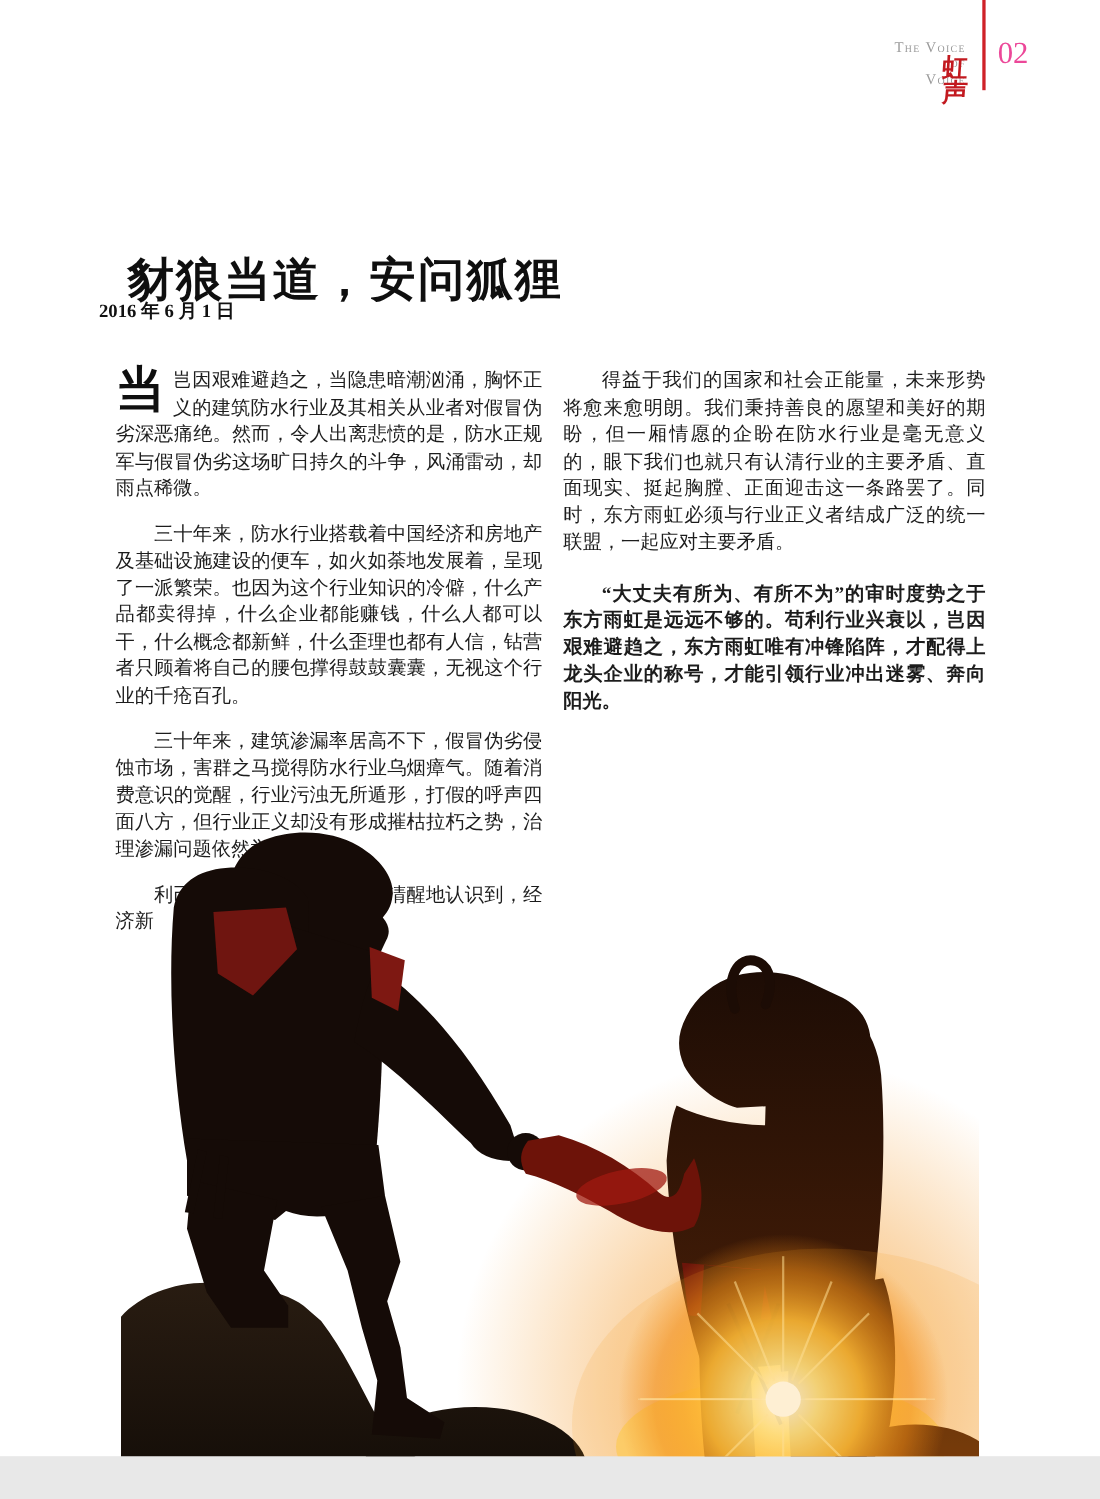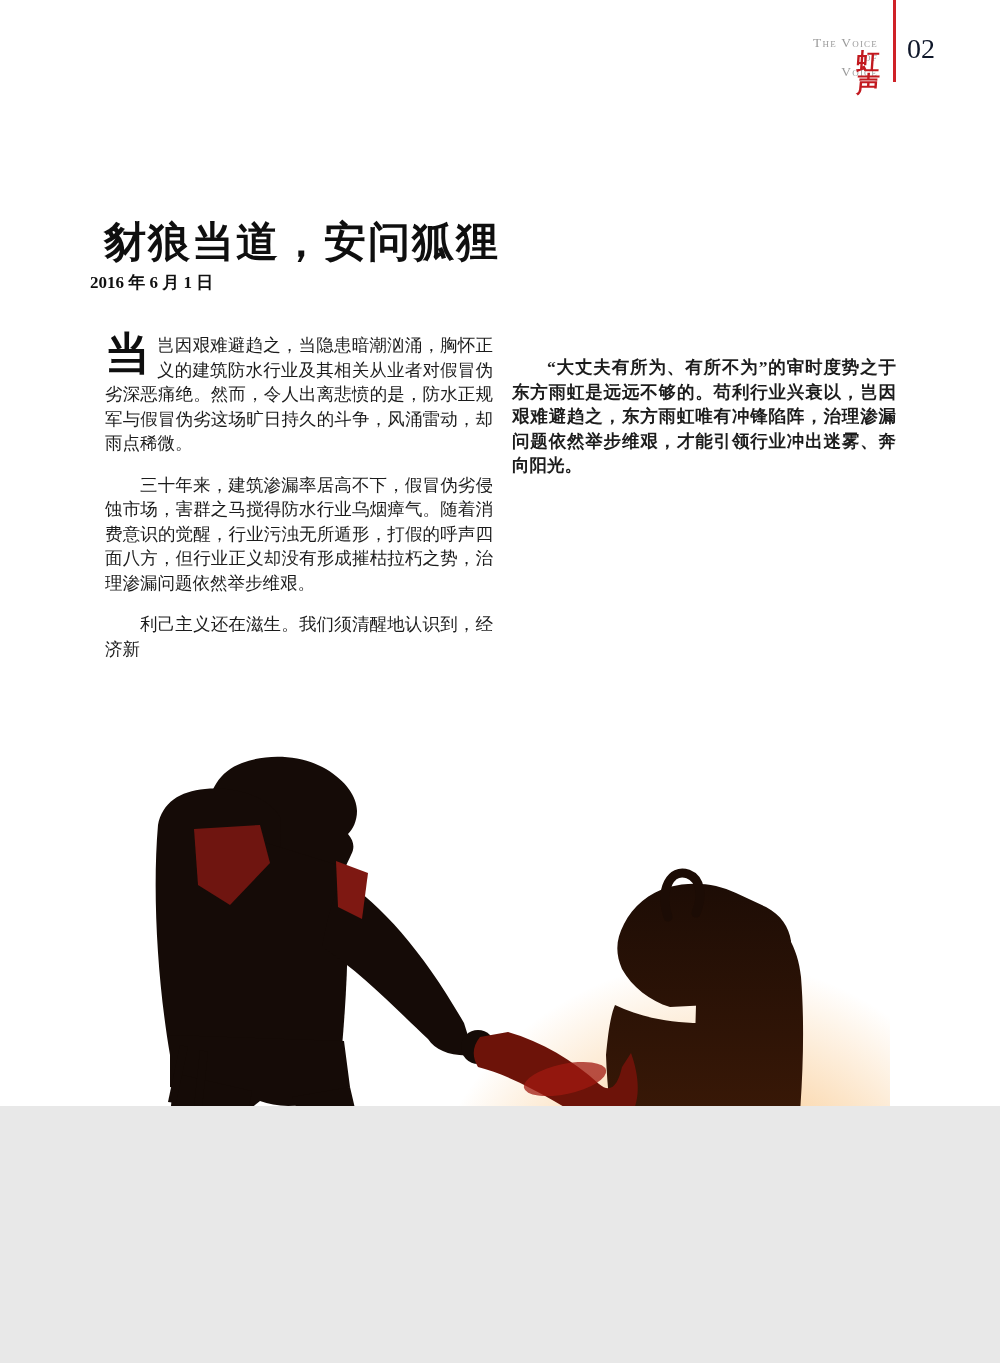--- a/index.html
+++ b/index.html
@@ -1,36 +1,36 @@
 <!DOCTYPE html>
 <html><head>
 <meta charset="utf-8">
 <style>
   html,body{margin:0;padding:0;background:#e8e8e8;}
   .page{
-    position:relative;width:1000px;height:1106px;margin:0 auto;
+    position:relative;width:1000px;height:1324px;margin:0 auto;
     background:#ffffff;overflow:hidden;
     font-family:"Liberation Serif","DejaVu Serif",serif;
   }
   
   .masthead{
     position:absolute;top:36px;right:122px;text-align:right;
     color:#9b9b9b;font-variant:small-caps;font-size:13.5px;
     line-height:1.06;letter-spacing:1.2px;
   }
   .logo-vertical{
     position:absolute;top:51px;left:852px;width:32px;text-align:center;
     color:#c2191f;font-weight:bold;font-size:23px;line-height:.98;
   }
   .logo-vertical span{display:block;transform:skewX(-4deg);}
   .header-rule{
     position:absolute;left:893px;top:0;width:3px;height:82px;background:#cf2128;
   }
   .page-num{
-    position:absolute;left:907px;top:33px;font-size:28px;color:#0f172a;
+    position:absolute;left:907px;top:33px;font-size:28px;color:#ec4899;
   }
   
   .title{
     position:absolute;left:104px;top:214px;width:800px;
     font-size:42px;font-weight:bold;color:#0f0f0f;letter-spacing:2px;white-space:nowrap;
   }
   .date{
     position:absolute;left:90px;top:271px;font-size:17px;font-weight:bold;color:#111;
   }
   .col{position:absolute;top:333px;}
@@ -63,31 +63,33 @@
     <div>of</div>
     <div>Voice</div>
   </div>
   <div class="logo-vertical">
     <span>虹</span>
     <span>声</span>
   </div>
   <div class="header-rule"></div>
   <div class="page-num">02</div>
 
-  <h1 class="title" style="margin:0;">豺狼当道，安问狐狸</h1>
+  <h1 class="title" style="margin:12px;">豺狼当道，安问狐狸</h1>
   <div class="date">2016 年 6 月 1 日</div>
 
   <div class="col col-left">
     <p><span class="dropcap">当</span><span>岂因艰难避趋之，当隐患暗潮汹涌，胸怀正义的建筑防水行业及其相关从业者对假冒伪劣深恶痛绝。然而，令人出离悲愤的是，防水正规军与假冒伪劣这场旷日持久的斗争，风涌雷动，却雨点稀微。</span></p>
+    <p class="indent">三十年来，防水行业搭载着中国经济和房地产及基础设施建设的便车，如火如荼地发展着，呈现了一派繁荣。也因为这个行业知识的冷僻，什么产品都卖得掉，什么企业都能赚钱，什么人都可以干，什么概念都新鲜，什么歪理也都有人信，钻营者只顾着将自己的腰包撑得鼓鼓囊囊，无视这个行业的千疮百孔。</p>
     <p class="indent">三十年来，建筑渗漏率居高不下，假冒伪劣侵蚀市场，害群之马搅得防水行业乌烟瘴气。随着消费意识的觉醒，行业污浊无所遁形，打假的呼声四面八方，但行业正义却没有形成摧枯拉朽之势，治理渗漏问题依然举步维艰。</p>
     <p class="indent">利己主义还在滋生。我们须清醒地认识到，经济新</p>
   </div>
 
   <div class="col col-right">
-    <p class="highlight">“大丈夫有所为、有所不为”的审时度势之于东方雨虹是远远不够的。苟利行业兴衰以，岂因艰难避趋之，东方雨虹唯有冲锋陷阵，治理渗漏问题依然举步维艰，才能引领行业冲出迷雾、奔向阳光。</p>
+    <p class="indent">得益于我们的国家和社会正能量，未来形势将愈来愈明朗。我们秉持善良的愿望和美好的期盼，但一厢情愿的企盼在防水行业是毫无意义的，眼下我们也就只有认清行业的主要矛盾、直面现实、挺起胸膛、正面迎击这一条路罢了。同时，东方雨虹必须与行业正义者结成广泛的统一联盟，一起应对主要矛盾。</p>
+    <p class="highlight">“大丈夫有所为、有所不为”的审时度势之于东方雨虹是远远不够的。苟利行业兴衰以，岂因艰难避趋之，东方雨虹唯有冲锋陷阵，才配得上龙头企业的称号，才能引领行业冲出迷雾、奔向阳光。</p>
   </div>
 
   <div class="photo">
     <svg viewBox="0 0 780 608" xmlns="http://www.w3.org/2000/svg">
       <defs>
         <radialGradient id="glowWide" gradientUnits="userSpaceOnUse" cx="605" cy="505" r="300">
           <stop offset="0%" stop-color="#f89c1e" stop-opacity="0.75"></stop>
           <stop offset="55%" stop-color="#f3931d" stop-opacity="0.35"></stop>
           <stop offset="100%" stop-color="#f3931d" stop-opacity="0"></stop>
         </radialGradient>

